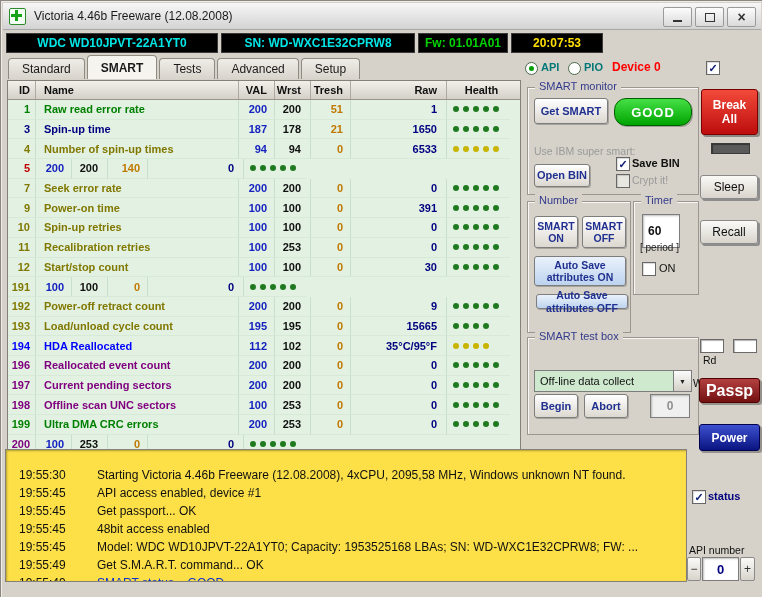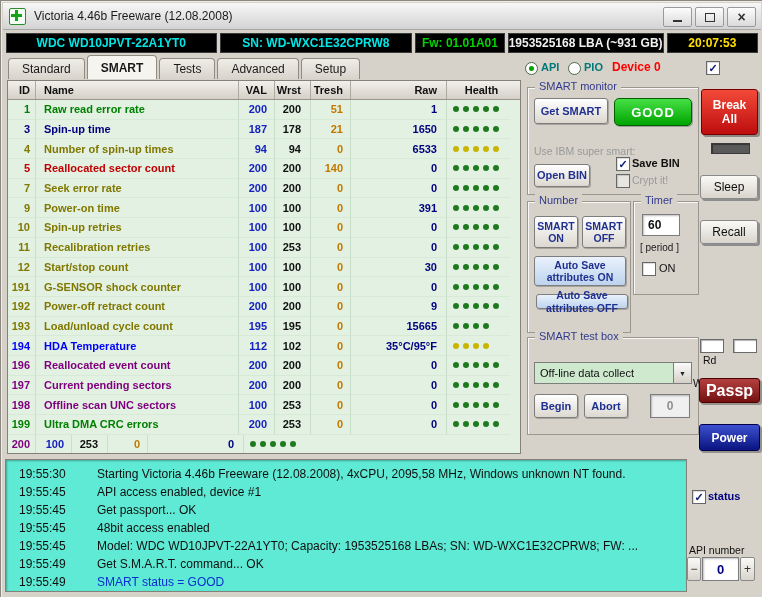--- a/index.html
+++ b/index.html
@@ -56,42 +56,42 @@
   .dot{width:6px;height:6px;border-radius:50%;margin-right:4px;flex:none;}
 
   
   .group{position:absolute;border:1px solid #9b978e;box-shadow:inset 1px 1px 0 rgba(255,255,255,.85);}
   .gtitle{position:absolute;top:-8px;left:7px;background:#d6d2c9;padding:0 4px;font-size:11px;color:#333a8c;white-space:nowrap;}
   .btn{position:absolute;border:1px solid #7d7d7d;border-radius:3px;background:linear-gradient(#ffffff,#dcd8d0);display:flex;align-items:center;justify-content:center;text-align:center;font-size:11px;font-weight:bold;color:#203090;box-shadow:1px 1px 0 rgba(0,0,0,.22);box-sizing:border-box;line-height:1.15;}
   .input{position:absolute;background:#fff;border:1px solid #7d7d7d;box-shadow:inset 1px 1px 2px rgba(0,0,0,.25);font-size:12px;font-weight:bold;color:#101010;display:flex;align-items:center;padding-left:5px;box-sizing:border-box;}
 
   .g-monitor{left:526px;top:86px;width:170px;height:106px;}
   .b-getsmart{left:6px;top:10px;width:74px;height:26px;}
-  .good{position:absolute;left:86px;top:10px;width:76px;height:26px;border:1px solid #006000;border-radius:5px;background:linear-gradient(#46e046,#00a400);color:#fff;font-size:13px;font-weight:bold;display:flex;align-items:center;justify-content:center;letter-spacing:1px;box-shadow:1px 1px 0 rgba(0,0,0,.25);}
+  .good{position:absolute;left:86px;top:10px;width:76px;height:26px;border:1px solid #006000;border-radius:12px;background:linear-gradient(#46e046,#00a400);color:#fff;font-size:13px;font-weight:bold;display:flex;align-items:center;justify-content:center;letter-spacing:1px;box-shadow:1px 1px 0 rgba(0,0,0,.25);}
   .ibm{position:absolute;left:6px;top:57px;font-size:10.5px;color:#9a9a9a;}
   .cb-savebin{position:absolute;left:88px;top:69px;}
   .lbl-savebin{position:absolute;left:104px;top:69px;font-size:11px;font-weight:bold;color:#101010;}
   .b-openbin{left:6px;top:76px;width:56px;height:23px;}
   .cb-crypt{position:absolute;left:88px;top:86px;background:#e8e6e0;}
   .lbl-crypt{position:absolute;left:104px;top:86px;font-size:10.5px;color:#9a9a9a;}
 
   .g-control{left:526px;top:200px;width:102px;height:130px;}
   .b-smarton{left:6px;top:14px;width:44px;height:32px;font-size:10.5px;padding:2px;}
   .b-smartoff{left:54px;top:14px;width:44px;height:32px;font-size:10.5px;padding:2px;}
   .b-auton{left:6px;top:54px;width:92px;height:30px;font-size:10.5px;background:linear-gradient(#eaf2fc,#bdd3ee);padding:1px;}
   .b-autoff{left:8px;top:92px;width:92px;height:15px;font-size:10.5px;background:linear-gradient(#eaf2fc,#bdd3ee);padding:1px;}
 
   .g-timer{left:632px;top:200px;width:64px;height:92px;}
-  .t-input{left:8px;top:12px;width:38px;height:22px;}
+  .t-input{left:8px;top:12px;width:38px;height:34px;}
   .t-period{position:absolute;left:6px;top:40px;font-size:10px;color:#202020;}
   .cb-timer{position:absolute;left:8px;top:60px;background:#fff;}
   .lbl-timer{position:absolute;left:25px;top:60px;font-size:11px;color:#101010;}
 
   .g-test{left:526px;top:336px;width:170px;height:96px;}
-  .dd{position:absolute;left:6px;top:24px;width:158px;height:22px;border:1px solid #7d7d7d;background:#cfe9cf;display:flex;align-items:center;box-sizing:border-box;}
+  .dd{position:absolute;left:6px;top:32px;width:158px;height:22px;border:1px solid #7d7d7d;background:#cfe9cf;display:flex;align-items:center;box-sizing:border-box;}
   .dd-text{flex:1;font-size:11px;color:#101010;padding-left:5px;white-space:nowrap;overflow:hidden;}
   .dd-btn{width:17px;height:100%;border-left:1px solid #7d7d7d;background:linear-gradient(#fbfbfb,#d4d0c8);display:flex;align-items:center;justify-content:center;font-size:7px;color:#222;}
   .b-begin{left:6px;top:56px;width:44px;height:24px;}
   .b-abort{left:56px;top:56px;width:44px;height:24px;}
   .t-count{left:122px;top:56px;width:40px;height:24px;background:#f0f0f0;color:#909090;justify-content:center;padding-left:0;}
 
   
   .breakall{position:absolute;left:700px;top:88px;width:57px;height:46px;border:1px solid #7a0000;border-radius:3px;background:linear-gradient(#f24a3a,#bd0d0d);color:#fff;font-size:12px;font-weight:bold;display:flex;align-items:center;justify-content:center;text-align:center;box-shadow:2px 2px 0 rgba(0,0,0,.35);padding:2px;box-sizing:border-box;}
   .minibar{position:absolute;left:710px;top:142px;width:37px;height:9px;background:#5a5a5a;border:1px solid #3a3a3a;box-shadow:inset 1px 1px 1px rgba(0,0,0,.4);}
   .btn3d{position:absolute;border:1px solid #8a8a8a;border-radius:3px;background:linear-gradient(#fbfaf7,#d8d4cc);font-size:12px;color:#101010;display:flex;align-items:center;justify-content:center;box-shadow:2px 2px 0 #8d8d8d;box-sizing:border-box;}
@@ -107,21 +107,21 @@
   .power{position:absolute;left:698px;top:423px;width:59px;height:25px;border:1px solid #000050;border-radius:3px;background:linear-gradient(#3c50cf,#0a1480);color:#fff;font-size:12px;font-weight:bold;display:flex;align-items:center;justify-content:center;box-shadow:2px 2px 0 rgba(0,0,0,.3);}
   .cb-sound{position:absolute;left:691px;top:489px;background:#fff;}
   .lbl-sound{position:absolute;left:707px;top:489px;font-size:11px;font-weight:bold;color:#000080;}
   .api-num-label{position:absolute;left:688px;top:543px;font-size:10.5px;color:#101010;}
   .btnspin{position:absolute;border:1px solid #8a8a8a;border-radius:2px;background:linear-gradient(#fbfaf7,#d8d4cc);display:flex;align-items:center;justify-content:center;font-size:12px;color:#333;box-sizing:border-box;}
   .spin-minus{left:686px;top:556px;width:14px;height:24px;}
   .spin-plus{left:739px;top:556px;width:15px;height:24px;}
   .spin-value{position:absolute;left:701px;top:556px;width:37px;height:24px;background:#fff;border:1px solid #7d7d7d;box-shadow:inset 1px 1px 2px rgba(0,0,0,.25);display:flex;align-items:center;justify-content:center;font-size:13px;font-weight:bold;color:#000080;box-sizing:border-box;}
 
   
-  .log{position:absolute;left:4px;top:458px;width:682px;height:133px;background:#5eead4;border:1px solid #84807a;box-shadow:inset 1px 1px 2px rgba(0,0,0,.3);box-sizing:border-box;padding-top:5px;overflow:hidden;}
+  .log{position:absolute;left:4px;top:448px;width:682px;height:133px;background:#fde047;border:1px solid #84807a;box-shadow:inset 1px 1px 2px rgba(0,0,0,.3);box-sizing:border-box;padding-top:16px;overflow:hidden;}
   .logline{display:flex;height:18px;align-items:center;font-size:12px;color:#101010;white-space:nowrap;}
   .logtime{width:62px;padding-left:13px;flex:none;}
   .logtext{padding-left:16px;}
 </style>
 </head>
 <body>
 
 <div class="window">
 
   <div class="titlebar">
@@ -140,21 +140,20 @@
       <span class="wbtn">
           <span class="glyph-close">×</span>
         </span>
     </span>
   </div>
 
   <div class="infobar">
     <div class="seg seg-model">WDC WD10JPVT-22A1YT0</div>
     <div class="seg seg-serial">SN: WD-WXC1E32CPRW8</div>
     <div class="seg seg-fw">Fw: 01.01A01</div>
-    <div class="seg seg-cap">1953525168 LBA (~931 GB)</div>
     <div class="seg seg-clock">20:07:53</div>
   </div>
 
   <div class="tabbar">
     <div id="tabs" class="tabs">
         <div class="tab">Standard</div>
         <div class="tab active">SMART</div>
         <div class="tab">Tests</div>
         <div class="tab">Advanced</div>
         <div class="tab">Setup</div>
@@ -223,21 +222,20 @@
           <div class="td c-health">
             <span class="dot" style="background: rgb(201, 180, 0);"></span>
             <span class="dot" style="background: rgb(201, 180, 0);"></span>
             <span class="dot" style="background: rgb(201, 180, 0);"></span>
             <span class="dot" style="background: rgb(201, 180, 0);"></span>
             <span class="dot" style="background: rgb(201, 180, 0);"></span>
           </div>
         </div>
         <div class="trow">
           <div class="td c-id" style="color: rgb(192, 0, 0);">5</div>
-          <div class="td c-name" style="color: rgb(192, 0, 0);">Reallocated sector count</div>
           <div class="td c-val" style="color: rgb(21, 34, 192);">200</div>
           <div class="td c-wrst" style="color: rgb(16, 16, 16);">200</div>
           <div class="td c-tresh" style="color: rgb(192, 120, 0);">140</div>
           <div class="td c-raw" style="color: rgb(0, 0, 128);">0</div>
           <div class="td c-health">
             <span class="dot" style="background: rgb(31, 122, 31);"></span>
             <span class="dot" style="background: rgb(31, 122, 31);"></span>
             <span class="dot" style="background: rgb(31, 122, 31);"></span>
             <span class="dot" style="background: rgb(31, 122, 31);"></span>
             <span class="dot" style="background: rgb(31, 122, 31);"></span>
@@ -313,21 +311,20 @@
           <div class="td c-health">
             <span class="dot" style="background: rgb(31, 122, 31);"></span>
             <span class="dot" style="background: rgb(31, 122, 31);"></span>
             <span class="dot" style="background: rgb(31, 122, 31);"></span>
             <span class="dot" style="background: rgb(31, 122, 31);"></span>
             <span class="dot" style="background: rgb(31, 122, 31);"></span>
           </div>
         </div>
         <div class="trow">
           <div class="td c-id" style="color: rgb(128, 120, 0);">191</div>
-          <div class="td c-name" style="color: rgb(128, 120, 0);">G-SENSOR shock counter</div>
           <div class="td c-val" style="color: rgb(21, 34, 192);">100</div>
           <div class="td c-wrst" style="color: rgb(16, 16, 16);">100</div>
           <div class="td c-tresh" style="color: rgb(192, 120, 0);">0</div>
           <div class="td c-raw" style="color: rgb(0, 0, 128);">0</div>
           <div class="td c-health">
             <span class="dot" style="background: rgb(31, 122, 31);"></span>
             <span class="dot" style="background: rgb(31, 122, 31);"></span>
             <span class="dot" style="background: rgb(31, 122, 31);"></span>
             <span class="dot" style="background: rgb(31, 122, 31);"></span>
             <span class="dot" style="background: rgb(31, 122, 31);"></span>
@@ -357,21 +354,21 @@
           <div class="td c-raw" style="color: rgb(0, 0, 128);">15665</div>
           <div class="td c-health">
             <span class="dot" style="background: rgb(31, 122, 31);"></span>
             <span class="dot" style="background: rgb(31, 122, 31);"></span>
             <span class="dot" style="background: rgb(31, 122, 31);"></span>
             <span class="dot" style="background: rgb(31, 122, 31);"></span>
           </div>
         </div>
         <div class="trow">
           <div class="td c-id" style="color: rgb(0, 0, 255);">194</div>
-          <div class="td c-name" style="color: rgb(0, 0, 255);">HDA Temperature</div>
+          <div class="td c-name" style="color: rgb(0, 0, 255);">HDA Reallocated</div>
           <div class="td c-val" style="color: rgb(21, 34, 192);">112</div>
           <div class="td c-wrst" style="color: rgb(16, 16, 16);">102</div>
           <div class="td c-tresh" style="color: rgb(192, 120, 0);">0</div>
           <div class="td c-raw" style="color: rgb(0, 0, 128);">35°C/95°F</div>
           <div class="td c-health">
             <span class="dot" style="background: rgb(201, 180, 0);"></span>
             <span class="dot" style="background: rgb(201, 180, 0);"></span>
             <span class="dot" style="background: rgb(201, 180, 0);"></span>
             <span class="dot" style="background: rgb(201, 180, 0);"></span>
           </div>

